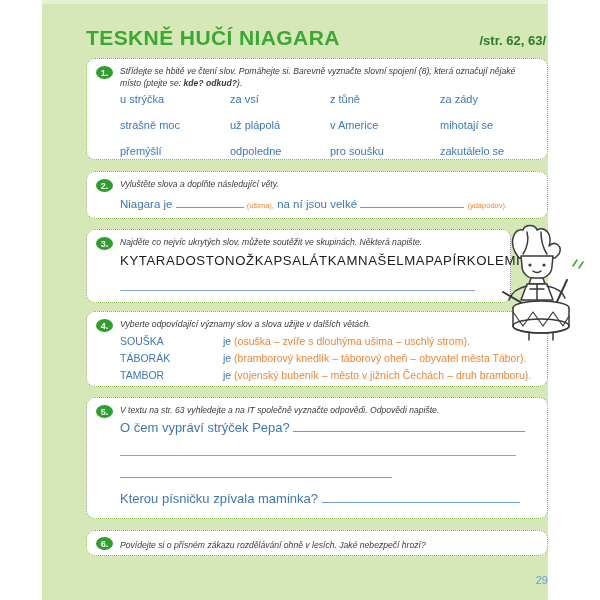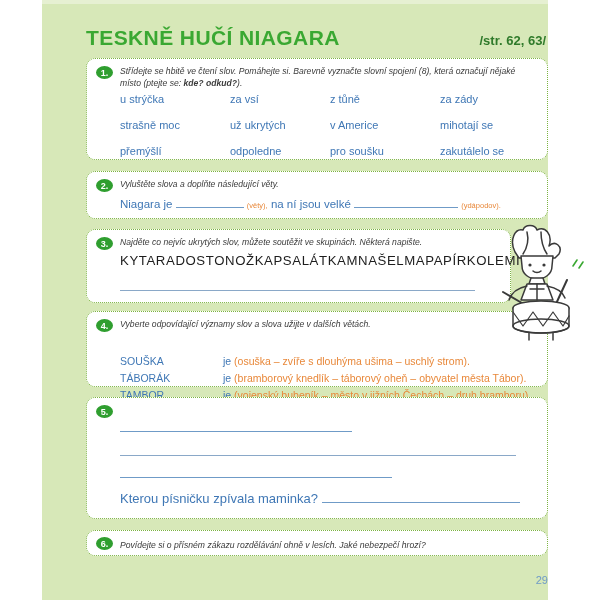--- a/index.html
+++ b/index.html
@@ -112,21 +112,20 @@
   .def-row {
     position: absolute;
     left: 33px;
     font-size: 10.5px;
     white-space: nowrap;
   }
   .def-word {
     display: inline-block;
     width: 72px;
     color: #3f77b5;
-    margin-top: 20px;
   }
   .def-je { color: #3f77b5; margin-left: 31px; }
   .q-row {
     position: absolute;
     left: 33px;
     font-size: 13px;
     color: #3f77b5;
     white-space: nowrap;
   }
   .page-num {
@@ -158,41 +157,41 @@
     <div class="instr" style="top:6px; width:415px;">
       <span>Střídejte se hbitě ve čtení slov. Pomáhejte si. Barevně vyznačte slovní spojení (8), která označují</span>
       <span>nějaké místo (ptejte se: </span><b>kde? odkud?</b><span>).</span>
     </div>
     <div class="word-grid" style="top:34px;">
       <span>u strýčka</span>
       <span>za vsí</span>
       <span>z tůně</span>
       <span>za zády</span>
       <span>strašně moc</span>
-      <span>už ukrytých</span>
+      <span>už plápolá</span>
       <span>v Americe</span>
       <span>mihotají se</span>
       <span>přemýšlí</span>
       <span>odpoledne</span>
       <span>pro soušku</span>
       <span>zakutálelo se</span>
       <span>v hájovně</span>
       <span>na obloze</span>
       <span>kuňkání</span>
       <span>v srdci</span>
     </div>
   </div>
 
   <div class="card" style="left:44px; top:171px; width:462px; height:48px;">
     <div class="badge" style="top:7px;">2.</div>
     <div class="instr" style="top:6px; width:400px;">Vyluštěte slova a doplňte následující věty.</div>
     <div class="ex2-line" style="top:24px;">
       <span>Niagara je</span>
       <span class="fill" style="width:68px;"></span>
-      <span class="hint">(věty),</span>
+      <span class="hint">(ušima),</span>
       <span>na ní jsou velké</span>
       <span class="fill" style="width:104px;"></span>
       <span class="hint">(ydápodov).</span>
     </div>
   </div>
 
   <div class="card" style="left:44px; top:229px; width:425px; height:74px;">
     <div class="badge" style="top:7px;">3.</div>
     <div class="instr" style="top:6px; width:380px;">Najděte co nejvíc ukrytých slov, můžete soutěžit ve skupinách. Některá napište.</div>
     <div class="hidden-words" style="top:23px;">KYTARADOSTONOŽKAPSALÁTKAMNAŠELMAPAPÍRKOLEMÍČ</div>
@@ -212,22 +211,24 @@
       <span class="orange">(bramborový knedlík – táborový oheň – obyvatel města Tábor).</span>
     </div>
     <div class="def-row" style="top:57px;">
       <span class="def-word">TAMBOR</span><span class="def-je">je</span>
       <span class="orange">(vojenský bubeník – město v jižních Čechách – druh bramboru).</span>
     </div>
   </div>
 
   <div class="card" style="left:44px; top:397px; width:462px; height:122px;">
     <div class="badge" style="top:7px;">5.</div>
+    <div class="instr" style="top:6px; width:410px;">V textu na str. 63 vyhledejte a na IT společně vyznačte odpovědi. Odpovědi napište.</div>
 
     <div class="q-row" style="top:22px;">
+      <span>O čem vypráví strýček Pepa?</span>
       <span class="fill" style="width:232px;"></span>
     </div>
     <div class="rule" style="left:33px; top:57px; width:396px;"></div>
 
     <div class="q-row" style="top:68px;">
       <span class="fill" style="width:272px;"></span>
     </div>
 
     <div class="q-row" style="top:93px;">
       <span>Kterou písničku zpívala maminka?</span>

